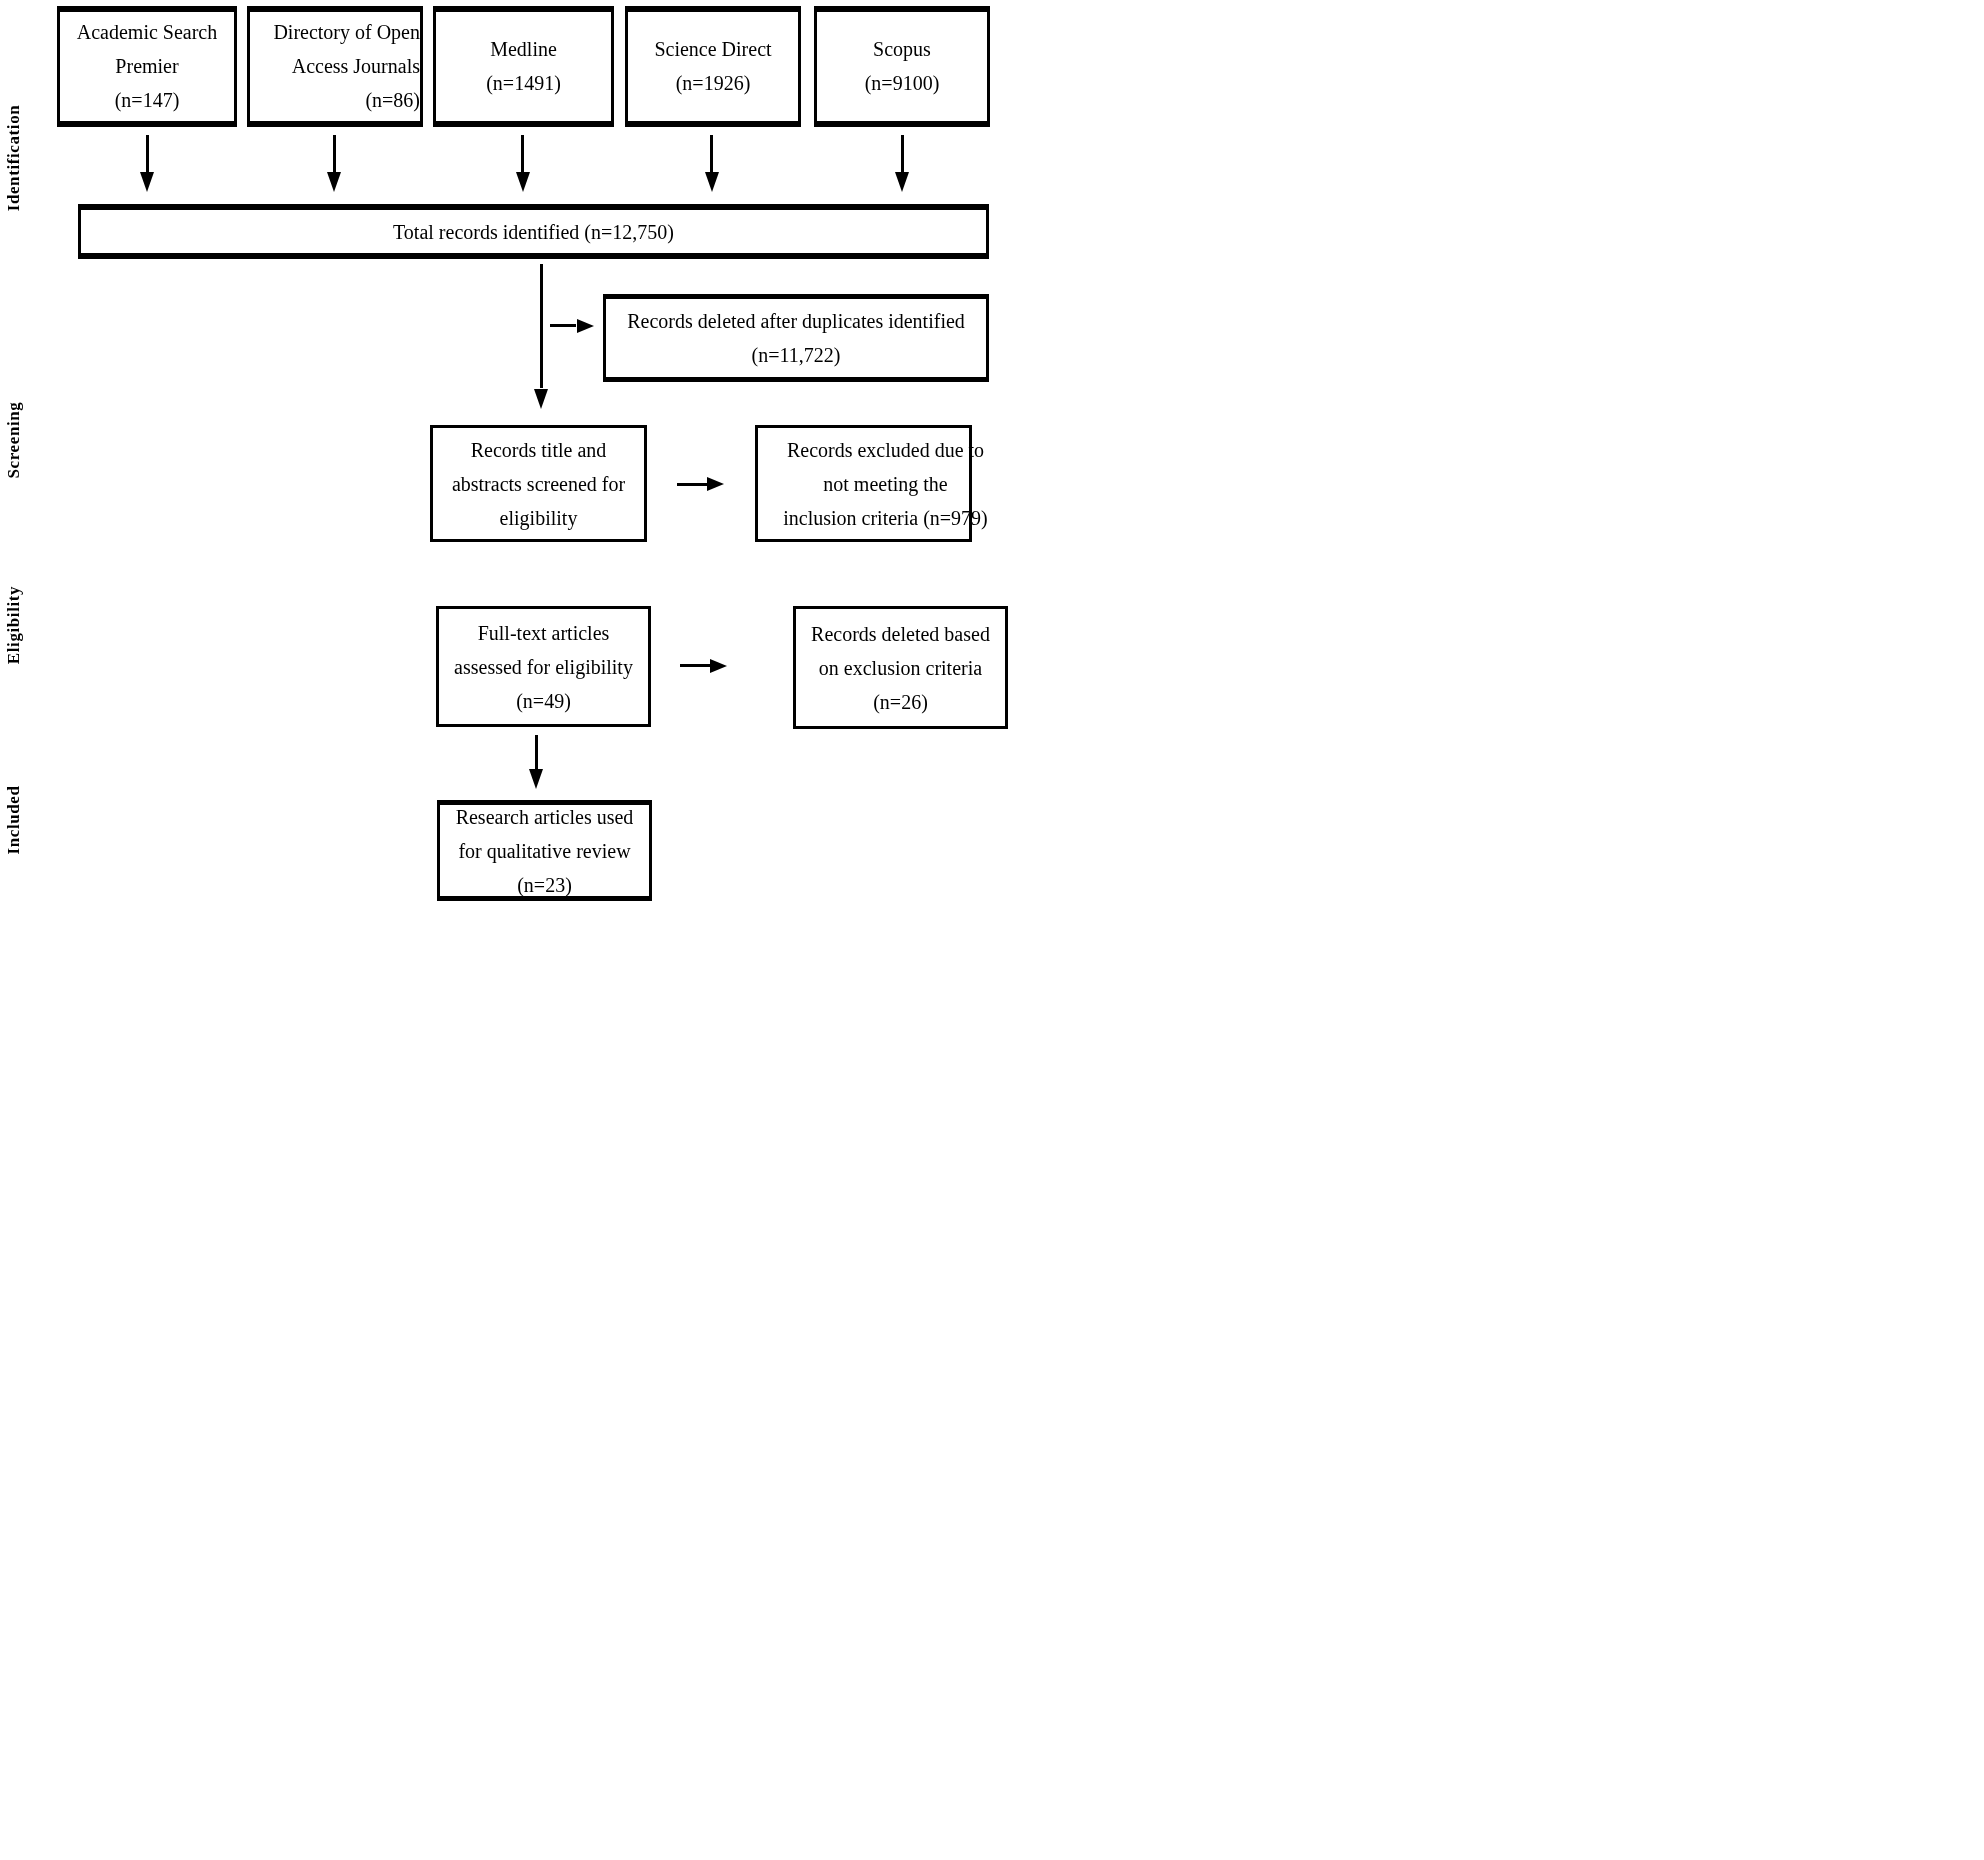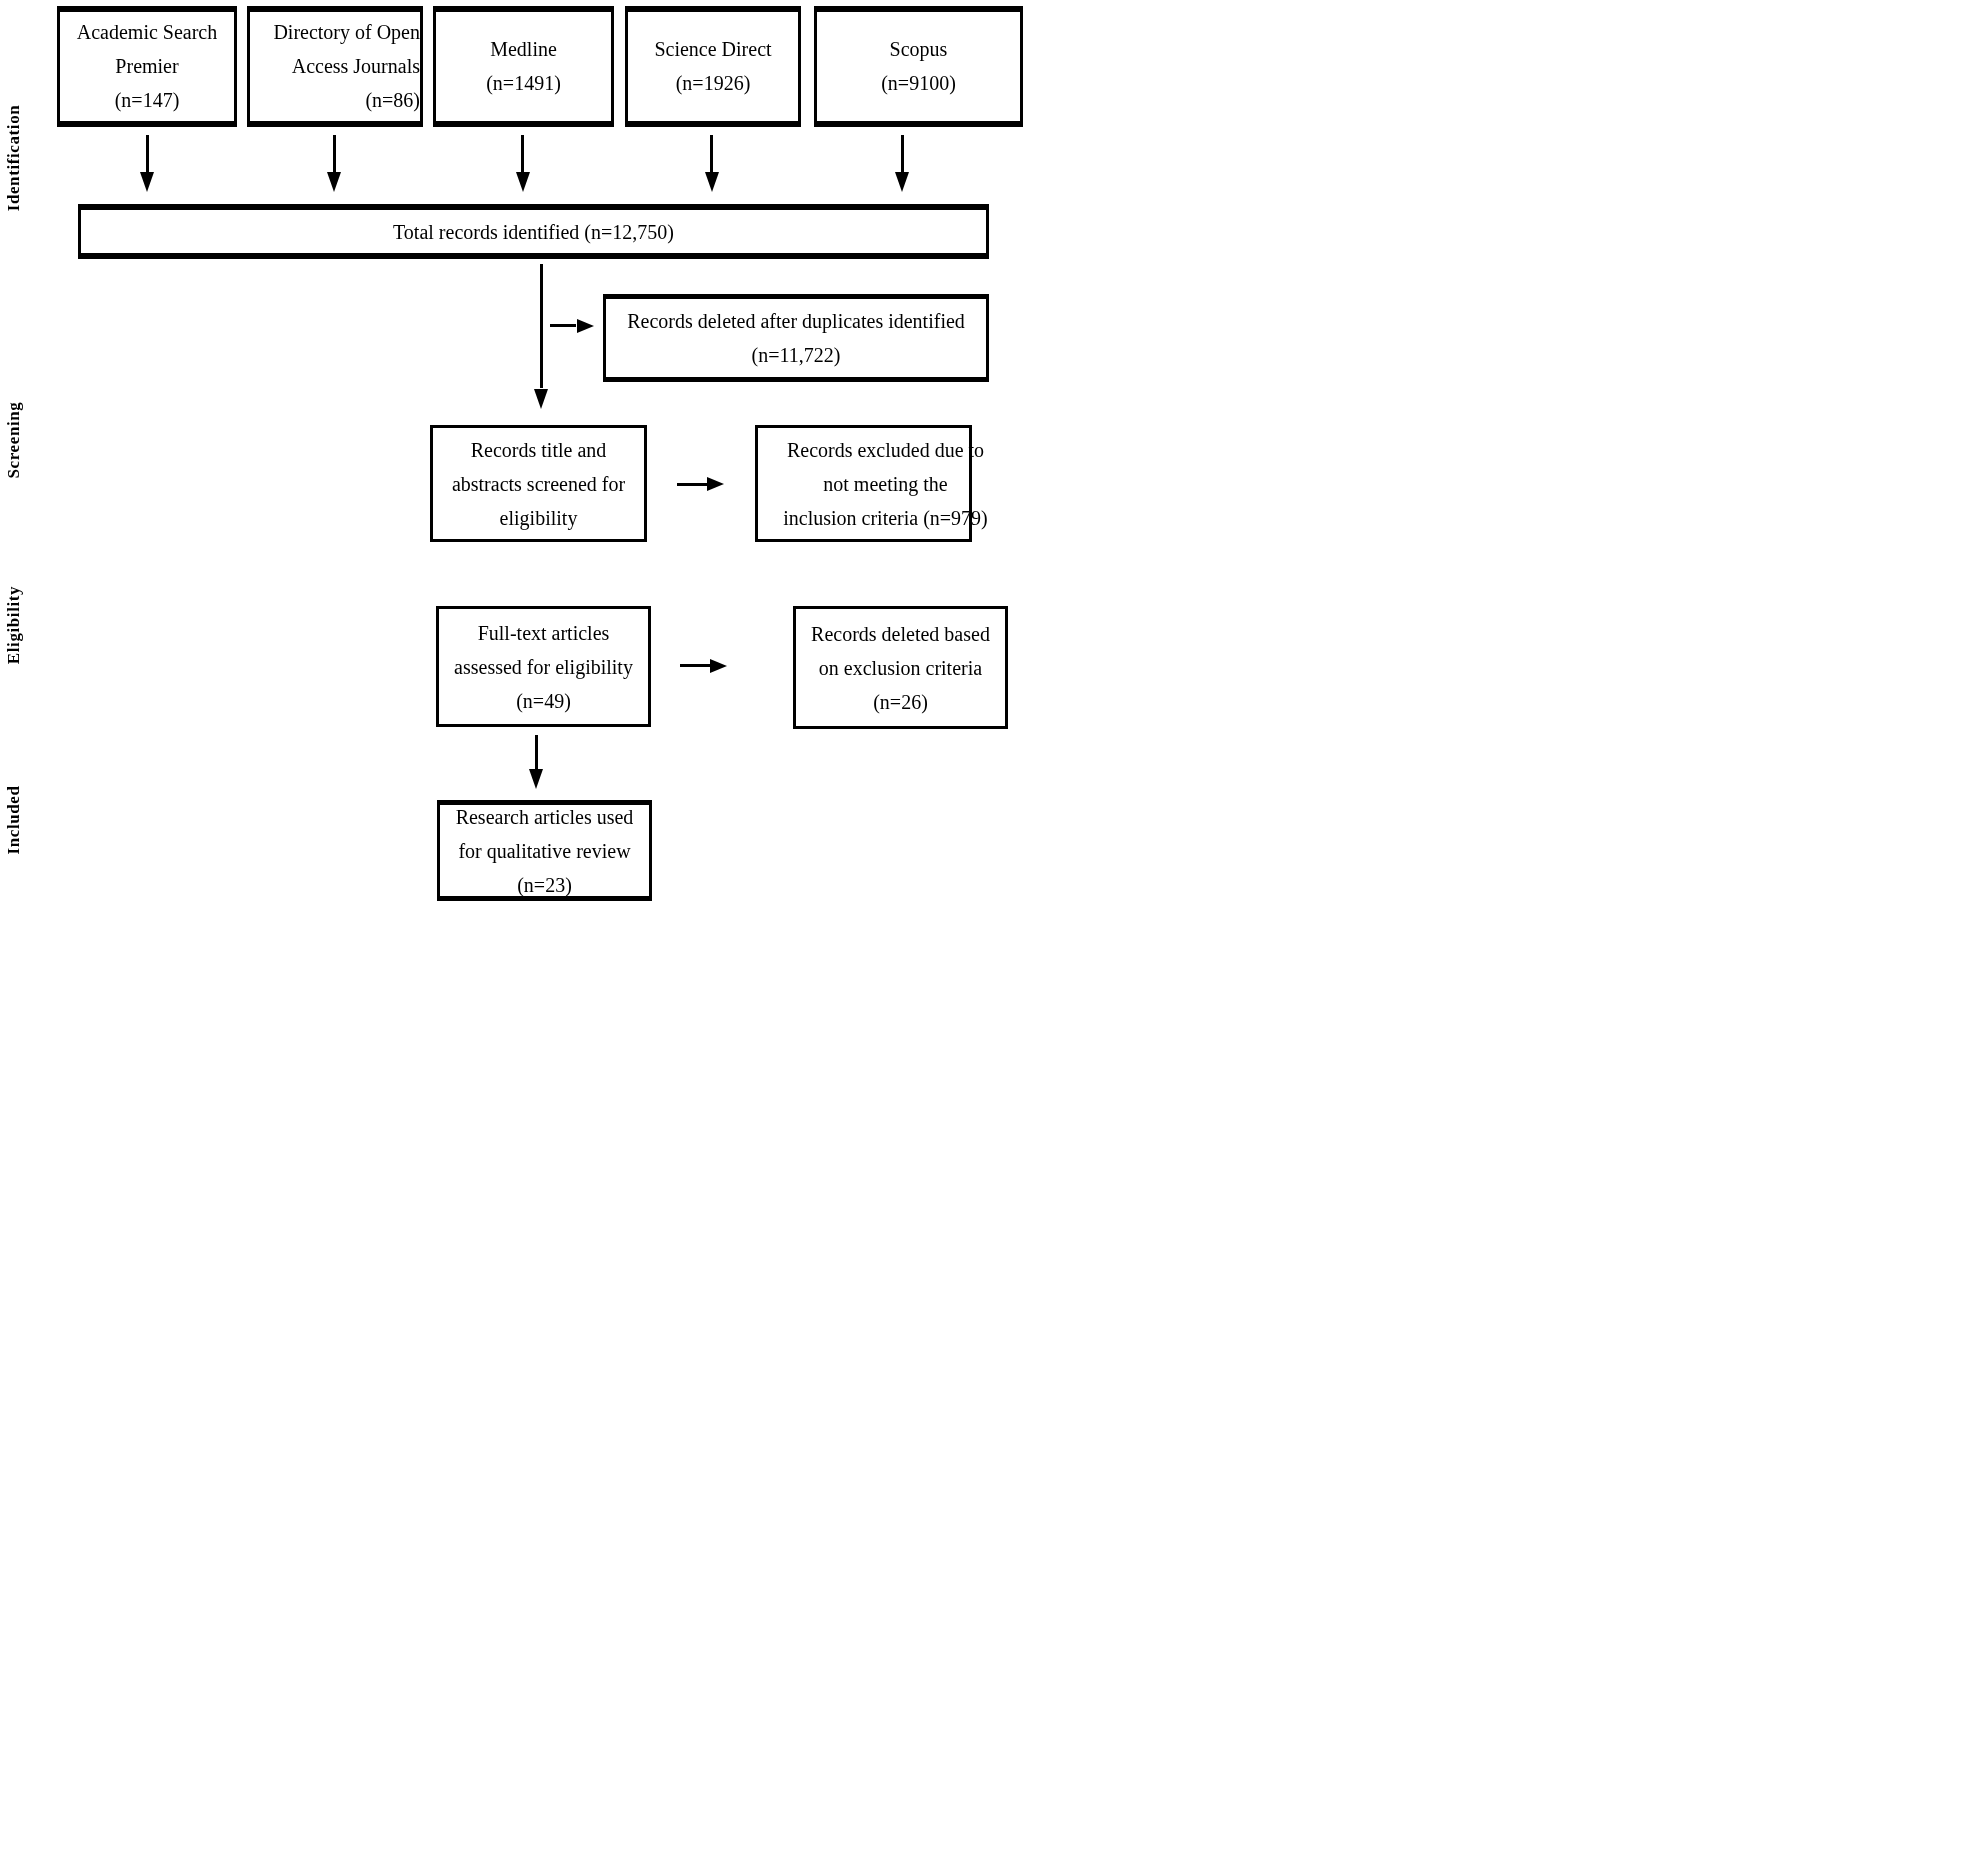--- a/index.html
+++ b/index.html
@@ -92,21 +92,21 @@
     <div class="line">(n=86)</div>
   </div>
   <div class="box b-thick" style="left:433px; top:5.5px; width:181px; height:121px;">
     <div class="line">Medline</div>
     <div class="line">(n=1491)</div>
   </div>
   <div class="box b-thick" style="left:625px; top:5.5px; width:176px; height:121px;">
     <div class="line">Science Direct</div>
     <div class="line">(n=1926)</div>
   </div>
-  <div class="box b-thick" style="left:814px; top:5.5px; width:209px; height:121px;">
+  <div class="box b-thick" style="left:814px; top:5.5px; width:176px; height:121px;">
     <div class="line">Scopus</div>
     <div class="line">(n=9100)</div>
   </div>
 
   <div class="vshaft" style="left:146px;  top:135px; height:37px;"></div>
   <div class="vhead" style="left:140px;  top:172px;"></div>
   <div class="vshaft" style="left:333px;  top:135px; height:37px;"></div>
   <div class="vhead" style="left:327px;  top:172px;"></div>
   <div class="vshaft" style="left:521px;  top:135px; height:37px;"></div>
   <div class="vhead" style="left:516px;  top:172px;"></div>

